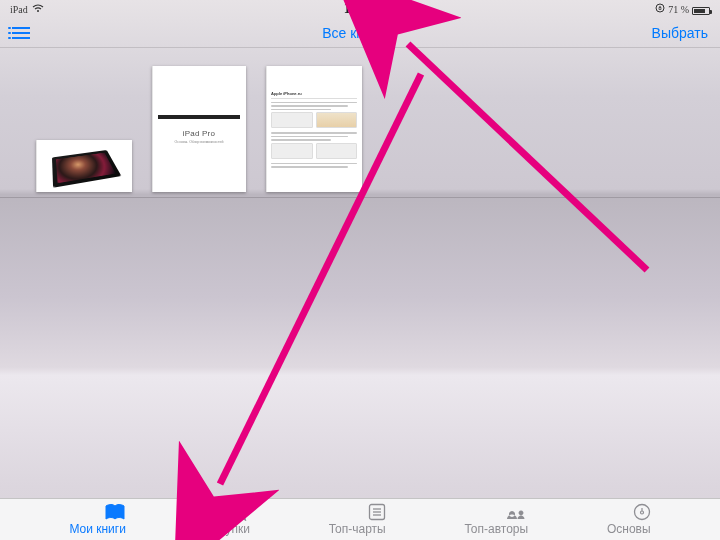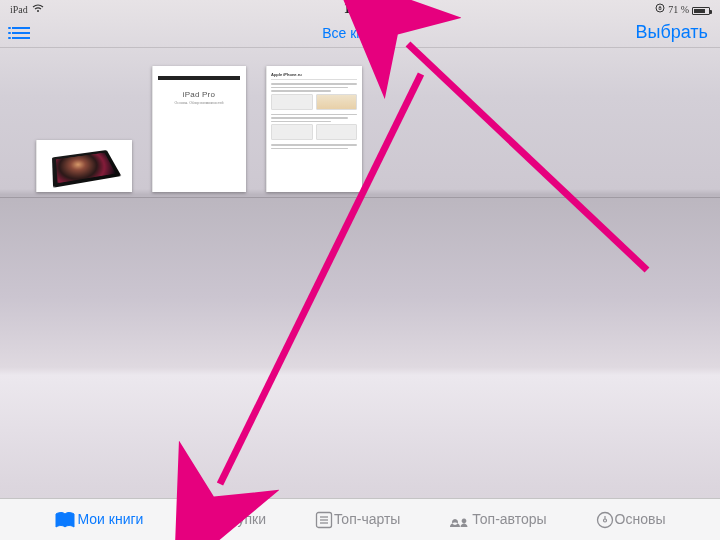--- a/index.html
+++ b/index.html
@@ -24,33 +24,33 @@
   .battery-fill{position:absolute;left:1px;top:1px;bottom:1px;width:70%;background:#333;}
   
   .nav {
     position: absolute; top: 18px; left: 0; right: 0; height: 30px;
     display: flex; align-items: center; justify-content: space-between;
     padding: 0 12px;
     border-bottom: 1px solid rgba(0,0,0,0.12);
   }
   .nav-center { position:absolute; left:50%; transform:translateX(-50%); display:flex; align-items:center; gap:4px; color:#007aff; font-size:14px; font-weight:500; }
   .nav-center .caret { font-size: 9px; }
-  .nav-left, .nav-right { color:#007aff; font-size:18px; display:flex; align-items:center; }
+  .nav-left, .nav-right { color:#007aff; font-size:14px; display:flex; align-items:center; }
   .menu-icon { width:18px; display:flex; flex-direction:column; gap:3px; }
   .menu-icon span{height:2px;background:#0a7aff; border-radius:0; position:relative;}
   .menu-icon span::before{content:"";position:absolute;left:-4px;top:0;width:3px;height:2px;background:#0a7aff;border-radius:1px;}
   
   .shelf {
     position:absolute; top:48px; left:0; right:0; height:150px;
     display:flex; align-items:flex-end; gap:20px; padding:0 36px 6px 36px;
   }
   .shelf::after{content:"";position:absolute;left:0;right:0;bottom:0;height:1px;background:rgba(0,0,0,0.15);}
   .book {
     background:#fff; box-shadow:0 1px 3px rgba(0,0,0,0.35), 1px 0 0 rgba(0,0,0,0.1) inset;
-    display:flex; flex-direction:column; align-items:center; justify-content:flex-start;
+    display:flex; flex-direction:column; align-items:center; justify-content:center;
     font-size:5px; color:#444; overflow:hidden;
   }
   .book1 { width:96px; height:52px; align-self:flex-end; background:#fff; display:flex;align-items:center;justify-content:center;}
   .book1 .device{ width:62px;height:40px;background:linear-gradient(145deg,#1a1a1a,#0a0a0a);border-radius:2px;position:relative;transform:perspective(120px) rotateX(45deg) rotateZ(-12deg);}
   .book1 .device::after{content:"";position:absolute;inset:4px;border-radius:1px;background:radial-gradient(circle at 40% 40%,#d79a6a 0%,#8a4a3a 20%,#2a1818 50%,#851c3a 70%,#0a0a12 100%);}
   .book2 { width:94px; height:126px; padding:10px 6px; }
   .book2 .topbar{width:100%;height:4px;background:#222;margin-bottom:10px;}
   .book2 .title{font-size:8px;font-weight:300;color:#555;text-align:center;letter-spacing:0.2px;}
   .book2 .subtitle{font-size:3.5px;color:#888;margin-top:2px;text-align:center;}
   .book3 { width:96px; height:126px; padding:4px 5px; }
@@ -63,21 +63,21 @@
   .book3 .lines span:nth-child(2){width:90%;}
   .book3 .lines span:nth-child(3){width:70%;}
   
   .tabbar {
     position:absolute; left:0; right:0; bottom:0; height:42px;
     background:rgba(246,246,248,0.94);
     border-top:1px solid rgba(0,0,0,0.2);
     display:flex; justify-content:space-around; align-items:center;
     padding:0 30px;
   }
-  .tab { display:flex; flex-direction:row; align-items:flex-start; gap:1px; color:#8e8e93; font-size:14px; cursor:pointer; }
+  .tab { display:flex; flex-direction:column; align-items:flex-end; gap:1px; color:#8e8e93; font-size:12px; cursor:pointer; }
   .tab svg{display:block;}
   .tab.active { color:#0a7aff; }
   .tab.active svg path, .tab.active svg rect, .tab.active svg line, .tab.active svg circle { stroke:#0a7aff; }
   .tab.active .fillable { fill:#0a7aff; }
   
   .arrows{position:absolute;inset:0;pointer-events:none;}
 </style>
 </head>
 <body>
 

